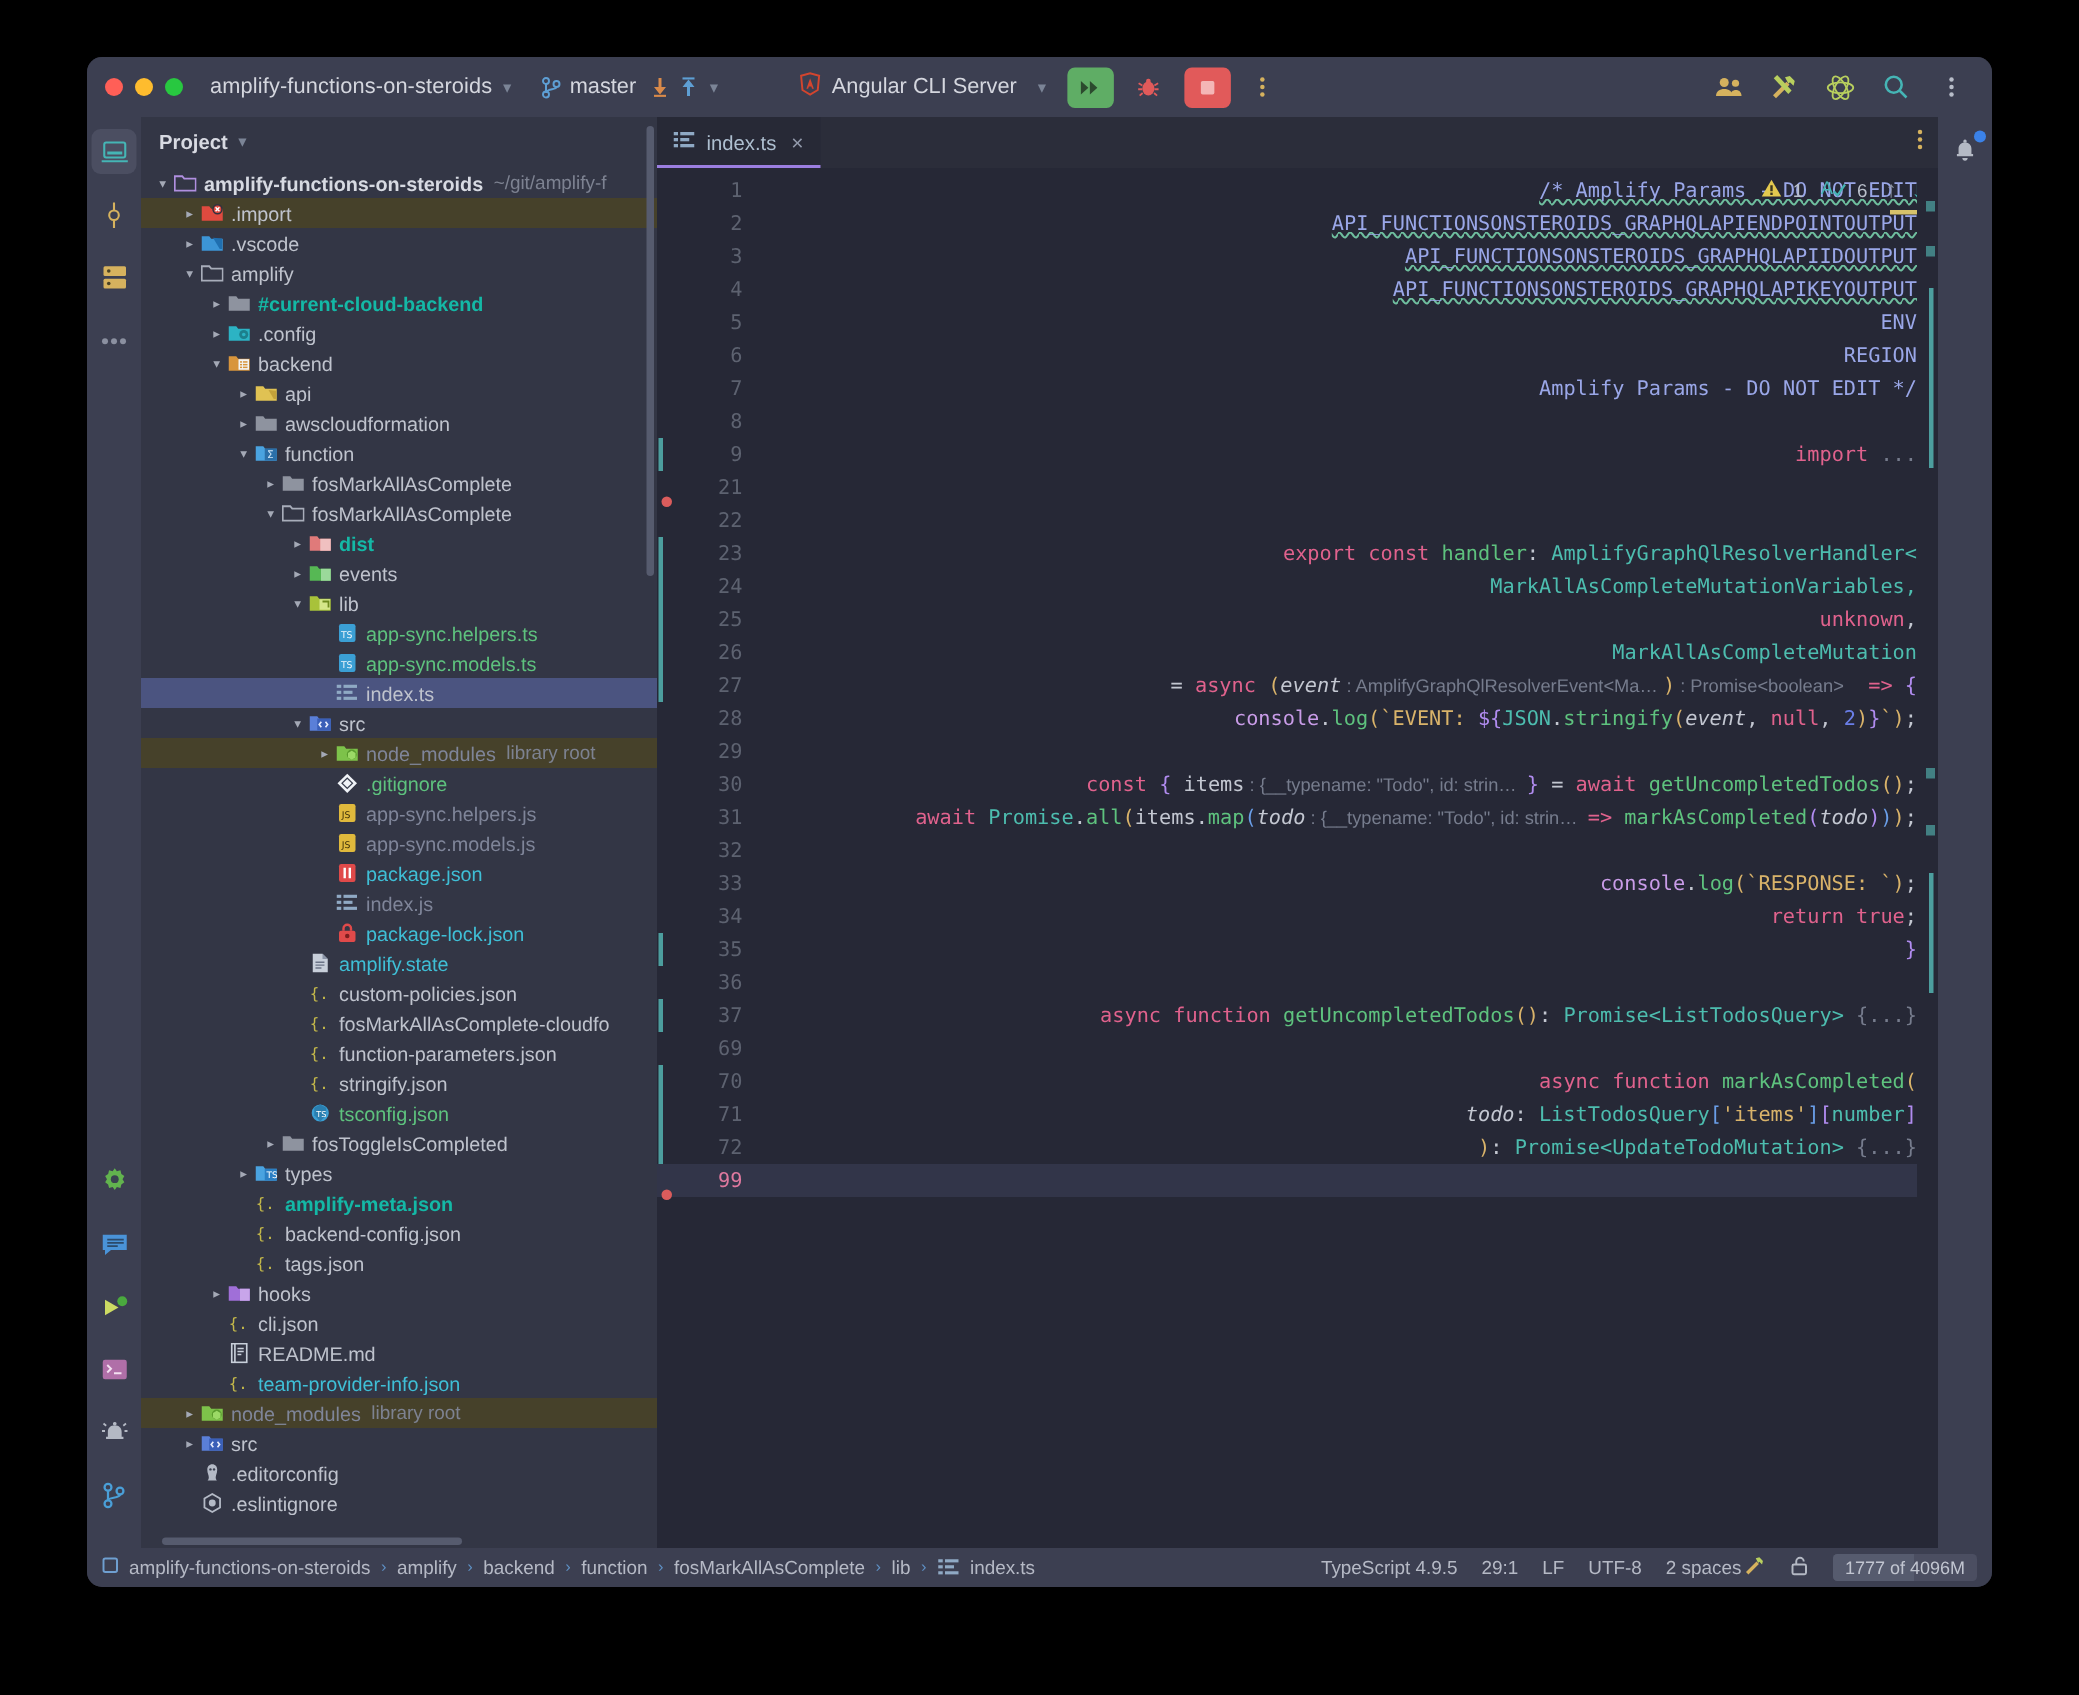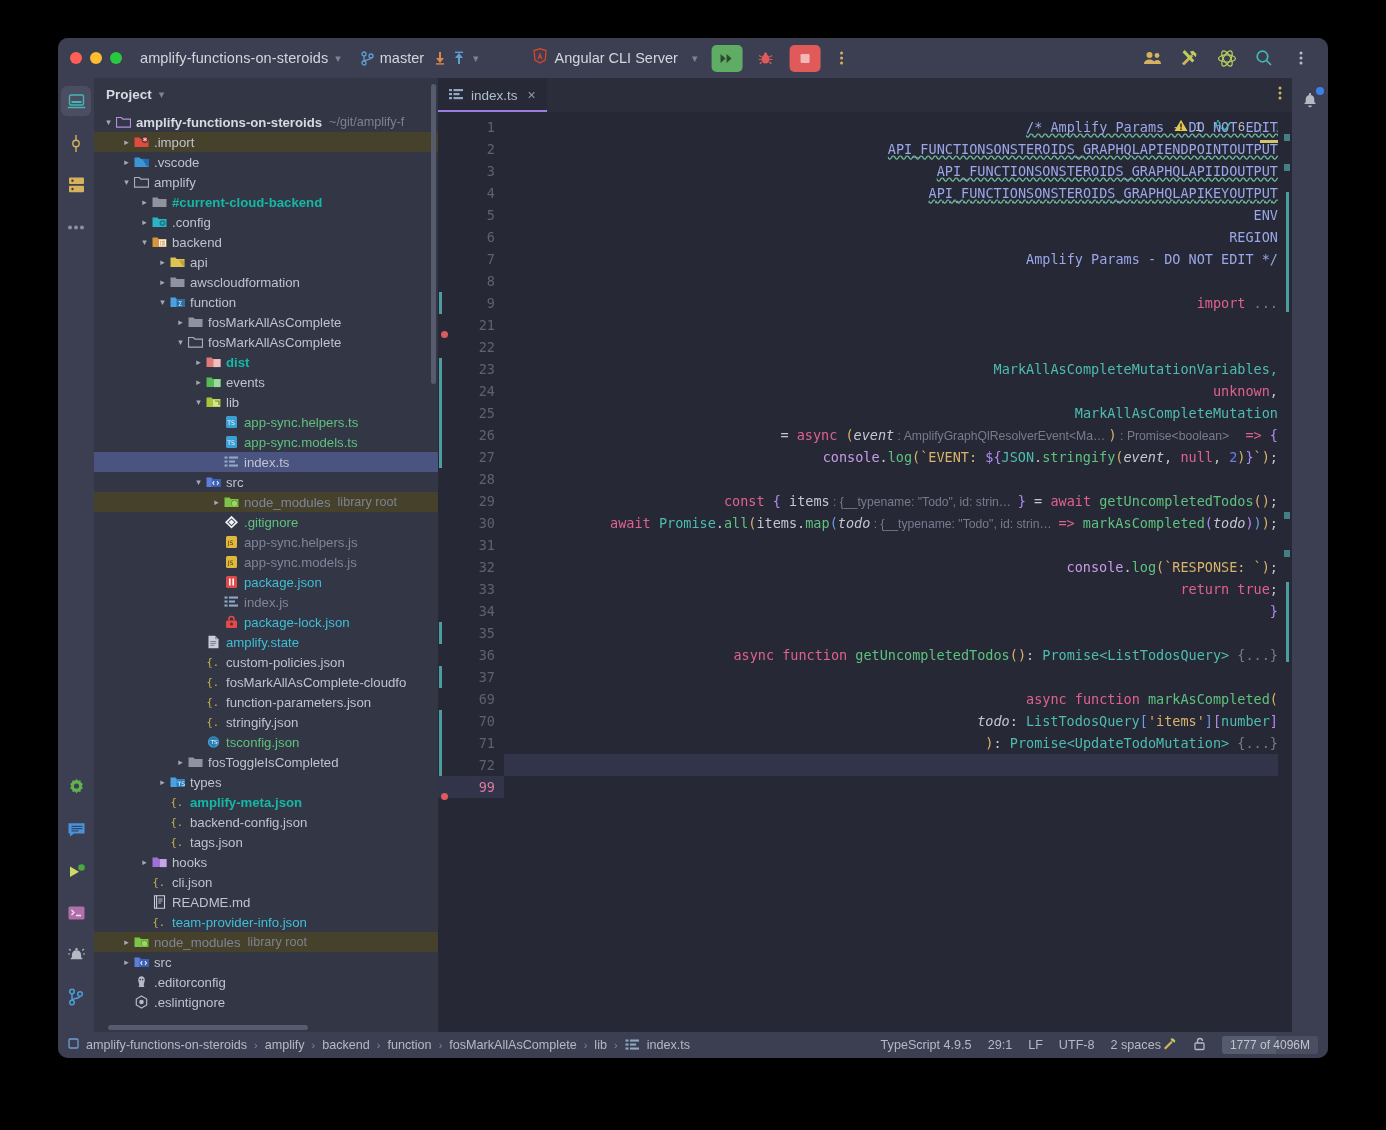--- a/index.html
+++ b/index.html
@@ -1087,20 +1087,21 @@
             <div class="cline"><span class="t-cmt">  </span><span class="t-cmt sq">API_FUNCTIONSONSTEROIDS_GRAPHQLAPIENDPOINTOUTPUT</span></div>
             <div class="cline"><span class="t-cmt">  </span><span class="t-cmt sq">API_FUNCTIONSONSTEROIDS_GRAPHQLAPIIDOUTPUT</span></div>
             <div class="cline"><span class="t-cmt">  </span><span class="t-cmt sq">API_FUNCTIONSONSTEROIDS_GRAPHQLAPIKEYOUTPUT</span></div>
             <div class="cline"><span class="t-cmt">  ENV</span></div>
             <div class="cline"><span class="t-cmt">  REGION</span></div>
             <div class="cline"><span class="t-cmt">Amplify Params - DO NOT EDIT */</span></div>
             <div class="cline">&nbsp;</div>
             <div class="cline"><span class="t-kw">import </span><span class="t-fold">...</span></div>
             <div class="cline">&nbsp;</div>
             <div class="cline">&nbsp;</div>
+            <div class="cline"><span class="t-kw">export const </span><span class="t-fn">handler</span><span class="t-pln">: </span><span class="t-type">AmplifyGraphQlResolverHandler&lt;</span></div>
             <div class="cline"><span class="t-type">  MarkAllAsCompleteMutationVariables,</span></div>
             <div class="cline"><span class="t-kw">  unknown</span><span class="t-pln">,</span></div>
             <div class="cline"><span class="t-type">  MarkAllAsCompleteMutation</span></div>
             <div class="cline"><span class="t-pln">= </span><span class="t-kw">async </span><span class="t-brace2">(</span><span class="t-pln t-it">event</span><span class="t-hint"> : AmplifyGraphQlResolverEvent&lt;Ma… </span><span class="t-brace2">)</span><span class="t-hint"> : Promise&lt;boolean&gt;</span><span class="t-pln">  </span><span class="t-kw">=&gt; </span><span class="t-brace1">{</span></div>
             <div class="cline"><span class="t-pln">  </span><span class="t-prop">console</span><span class="t-pln">.</span><span class="t-fn">log</span><span class="t-brace2">(</span><span class="t-str">`EVENT: </span><span class="t-brace1">${</span><span class="t-type">JSON</span><span class="t-pln">.</span><span class="t-fn">stringify</span><span class="t-brace2">(</span><span class="t-pln t-it">event</span><span class="t-pln">, </span><span class="t-kw">null</span><span class="t-pln">, </span><span class="t-num">2</span><span class="t-brace2">)</span><span class="t-brace1">}</span><span class="t-str">`</span><span class="t-brace2">)</span><span class="t-pln">;</span></div>
             <div class="cline">&nbsp;</div>
             <div class="cline"><span class="t-pln">  </span><span class="t-kw">const </span><span class="t-brace1">{ </span><span class="t-pln">items</span><span class="t-hint"> : {__typename: "Todo", id: strin…  </span><span class="t-brace1">}</span><span class="t-pln"> = </span><span class="t-kw">await </span><span class="t-fn">getUncompletedTodos</span><span class="t-brace2">()</span><span class="t-pln">;</span></div>
             <div class="cline"><span class="t-pln">  </span><span class="t-kw">await </span><span class="t-type">Promise</span><span class="t-pln">.</span><span class="t-fn">all</span><span class="t-brace2">(</span><span class="t-pln">items.</span><span class="t-fn">map</span><span class="t-brace3">(</span><span class="t-pln t-it">todo</span><span class="t-hint"> : {__typename: "Todo", id: strin…  </span><span class="t-kw">=&gt; </span><span class="t-fn">markAsCompleted</span><span class="t-brace1">(</span><span class="t-pln t-it">todo</span><span class="t-brace1">)</span><span class="t-brace3">)</span><span class="t-brace2">)</span><span class="t-pln">;</span></div>
             <div class="cline">&nbsp;</div>
             <div class="cline"><span class="t-pln">  </span><span class="t-prop">console</span><span class="t-pln">.</span><span class="t-fn">log</span><span class="t-brace2">(</span><span class="t-str">`RESPONSE: `</span><span class="t-brace2">)</span><span class="t-pln">;</span></div>

